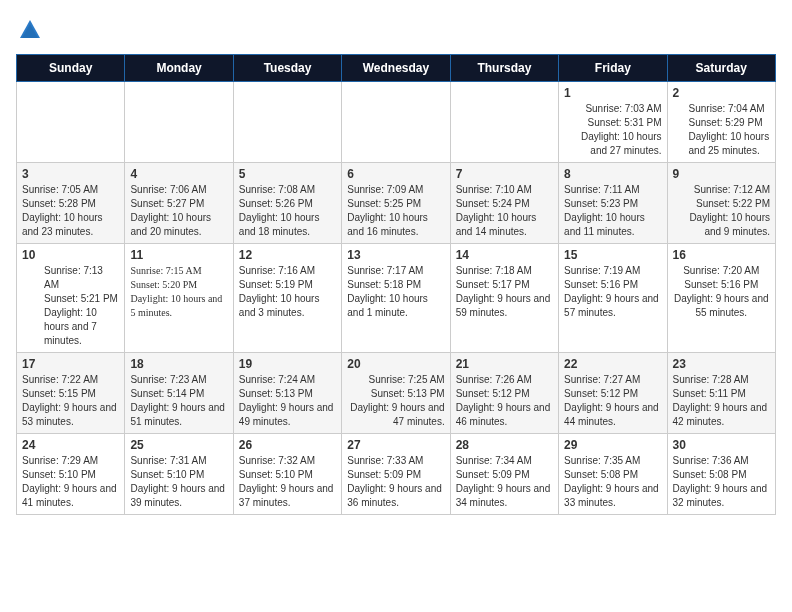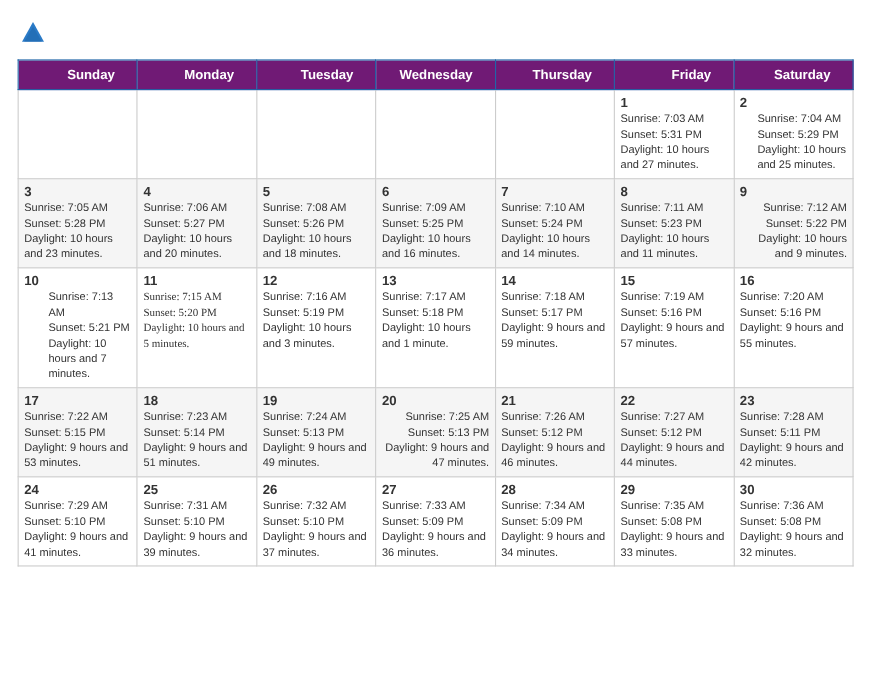--- a/index.html
+++ b/index.html
@@ -43,26 +43,26 @@
     .location {
       font-size: 14px;
       color: #555;
     }
     .calendar {
       width: 100%;
       border-collapse: collapse;
       border: 1px solid #ccc;
     }
     .calendar th {
-      background-color: #701a75;
+      background-color: #0f172a;
       color: #fff;
       font-size: 12px;
       font-weight: bold;
       padding: 6px 20px;
-      text-align: right;
+      text-align: center;
       border: 1px solid #2065a8;
     }
     .calendar td {
       width: calc(100% / 7);
       vertical-align: top;
       padding: 4px 5px;
       border: 1px solid #ccc;
       font-size: 10.5px;
       color: #333;
       background: #fff;
@@ -119,21 +119,21 @@
   </thead>
   <tbody id="calendar-body">
   <tr>
         <td class="empty-cell"></td>
         <td class="empty-cell"></td>
         <td class="empty-cell"></td>
         <td class="empty-cell"></td>
         <td class="empty-cell"></td>
         <td>
           <div class="day-number">1</div>
-          <div class="day-info" style="white-space: pre-line;">Sunrise: 7:03 AM
+          <div class="day-info" style="white-space: pre-line; text-align: right;">Sunrise: 7:03 AM
 Sunset: 5:31 PM
 Daylight: 10 hours and 27 minutes.</div>
         </td>
         <td>
           <div class="day-number">2</div>
           <div class="day-info" style="white-space: pre-line; margin-left: 16px;">Sunrise: 7:04 AM
 Sunset: 5:29 PM
 Daylight: 10 hours and 25 minutes.</div>
         </td>
       </tr>
@@ -213,21 +213,21 @@
 Daylight: 9 hours and 59 minutes.</div>
         </td>
         <td>
           <div class="day-number">15</div>
           <div class="day-info" style="white-space: pre-line;">Sunrise: 7:19 AM
 Sunset: 5:16 PM
 Daylight: 9 hours and 57 minutes.</div>
         </td>
         <td>
           <div class="day-number">16</div>
-          <div class="day-info" style="white-space: pre-line;">Sunrise: 7:20 AM
+          <div class="day-info" style="white-space: pre-line; text-align: center;">Sunrise: 7:20 AM
 Sunset: 5:16 PM
 Daylight: 9 hours and 55 minutes.</div>
         </td>
       </tr>
       <tr>
         <td>
           <div class="day-number">17</div>
           <div class="day-info" style="white-space: pre-line;">Sunrise: 7:22 AM
 Sunset: 5:15 PM
 Daylight: 9 hours and 53 minutes.</div>

